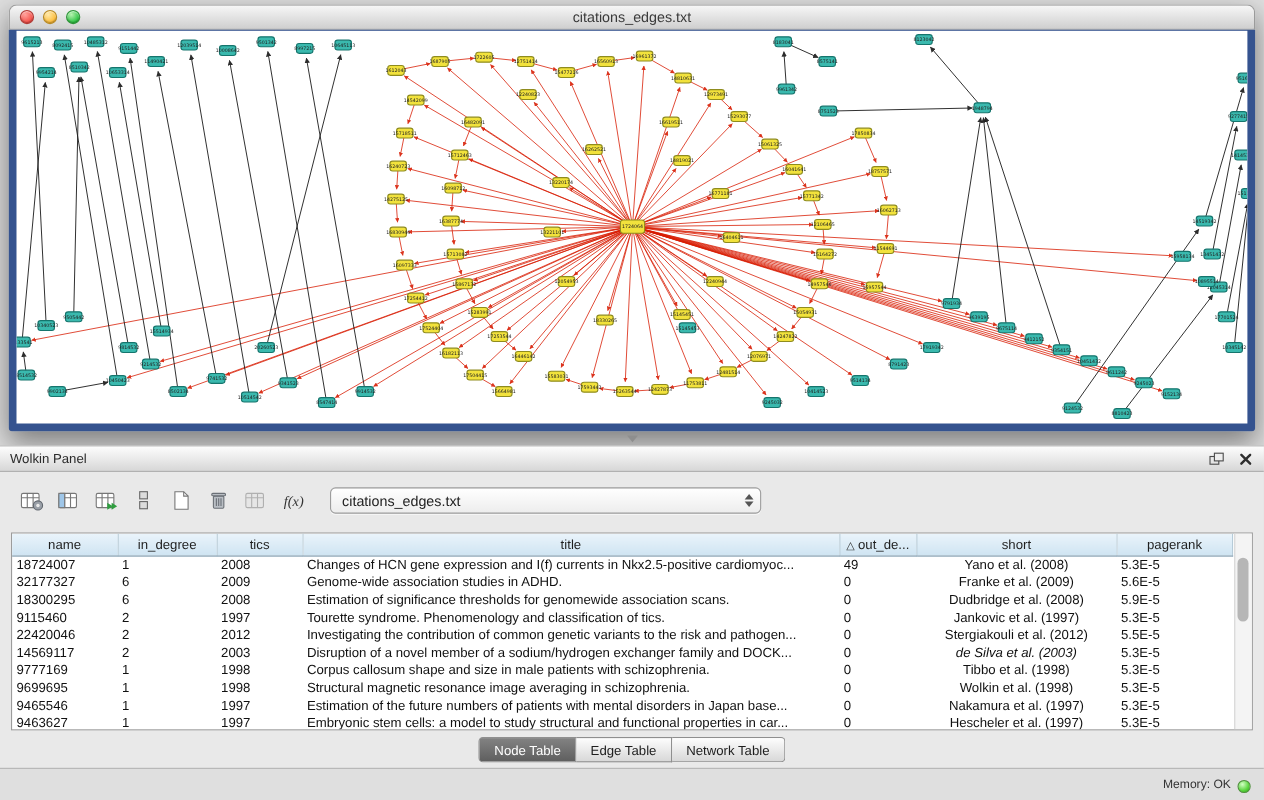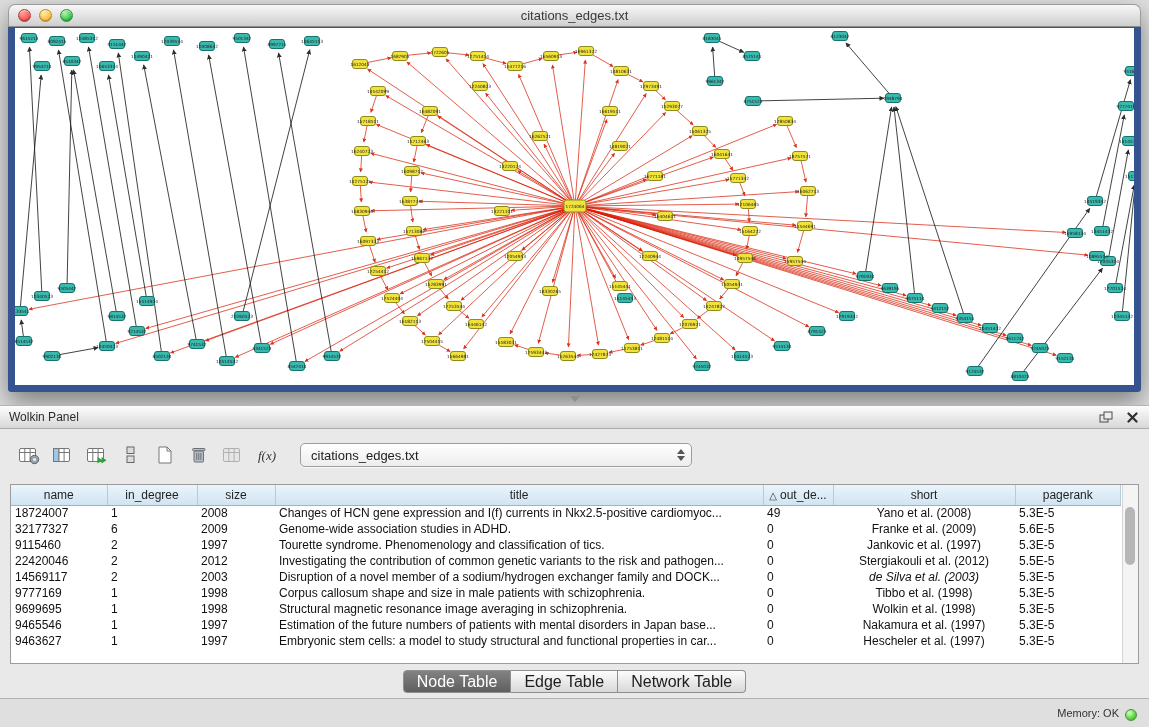--- a/index.html
+++ b/index.html
@@ -84,21 +84,21 @@
   }
   .sort-icon{font-size:10px;margin-right:3px;color:#333;}
   .vscroll{
     position:absolute;top:0;right:0;width:15px;bottom:0;
     background:#f4f4f4;border-left:1px solid #d4d4d4;
   }
   .vthumb{position:absolute;left:2px;top:22px;width:10px;height:58px;background:#b6b6b6;border-radius:6px;}
   
   .tabs{position:absolute;left:0;right:0;bottom:5px;display:flex;justify-content:center;}
   .tab{
-    height:21px;padding:0 13px;display:flex;align-items:center;font-size:16px;color:#1d1d1d;
+    height:21px;padding:0 13px;display:flex;align-items:center;font-size:12px;color:#1d1d1d;
     background:linear-gradient(#fdfdfd,#d8d8d8);border:1px solid #8f8f8f;border-left:none;
   }
   .tab:first-child{border-left:1px solid #8f8f8f;border-radius:4px 0 0 4px;}
   .tab:last-child{border-radius:0 4px 4px 0;}
   .tab.active{background:linear-gradient(#828282,#5f5f5f);color:#fff;}
   
   .statusbar{position:absolute;left:0;bottom:0;width:1149px;height:29px;}
   .memory{position:absolute;right:30px;bottom:8px;font-size:11px;color:#333;}
   .mem-dot{
     position:absolute;right:12px;bottom:6px;width:12px;height:12px;border-radius:50%;
@@ -907,21 +907,21 @@
           <col style="width:78px">
           <col style="width:488px">
           <col style="width:70px">
           <col style="width:182px">
           <col>
       </colgroup>
       <thead>
           <tr id="table-head-row">
             <th><span>name</span></th>
             <th><span>in_degree</span></th>
-            <th><span>size</span></th>
+            <th><span>tics</span></th>
             <th><span>title</span></th>
             <th><span class="sort-icon">△</span><span>out_de...</span></th>
             <th><span>short</span></th>
             <th><span>pagerank</span></th>
           </tr>
         </thead>
       <tbody id="table-body">
           <tr>
             <td style="text-align: left;">18724007</td>
             <td style="text-align: left;">1</td>
@@ -932,20 +932,29 @@
             <td style="text-align: left;">5.3E-5</td>
           </tr>
           <tr>
             <td style="text-align: left;">32177327</td>
             <td style="text-align: left;">6</td>
             <td style="text-align: left;">2009</td>
             <td style="text-align: left;">Genome-wide association studies in ADHD.</td>
             <td style="text-align: left;">0</td>
             <td style="text-align: center;">Franke et al. (2009)</td>
             <td style="text-align: left;">5.6E-5</td>
+          </tr>
+          <tr>
+            <td style="text-align: left;">18300295</td>
+            <td style="text-align: left;">6</td>
+            <td style="text-align: left;">2008</td>
+            <td style="text-align: left;">Estimation of significance thresholds for genomewide association scans.</td>
+            <td style="text-align: left;">0</td>
+            <td style="text-align: center;">Dudbridge et al. (2008)</td>
+            <td style="text-align: left;">5.9E-5</td>
           </tr>
           <tr>
             <td style="text-align: left;">9115460</td>
             <td style="text-align: left;">2</td>
             <td style="text-align: left;">1997</td>
             <td style="text-align: left;">Tourette syndrome. Phenomenology and classification of tics.</td>
             <td style="text-align: left;">0</td>
             <td style="text-align: center;">Jankovic et al. (1997)</td>
             <td style="text-align: left;">5.3E-5</td>
           </tr>

